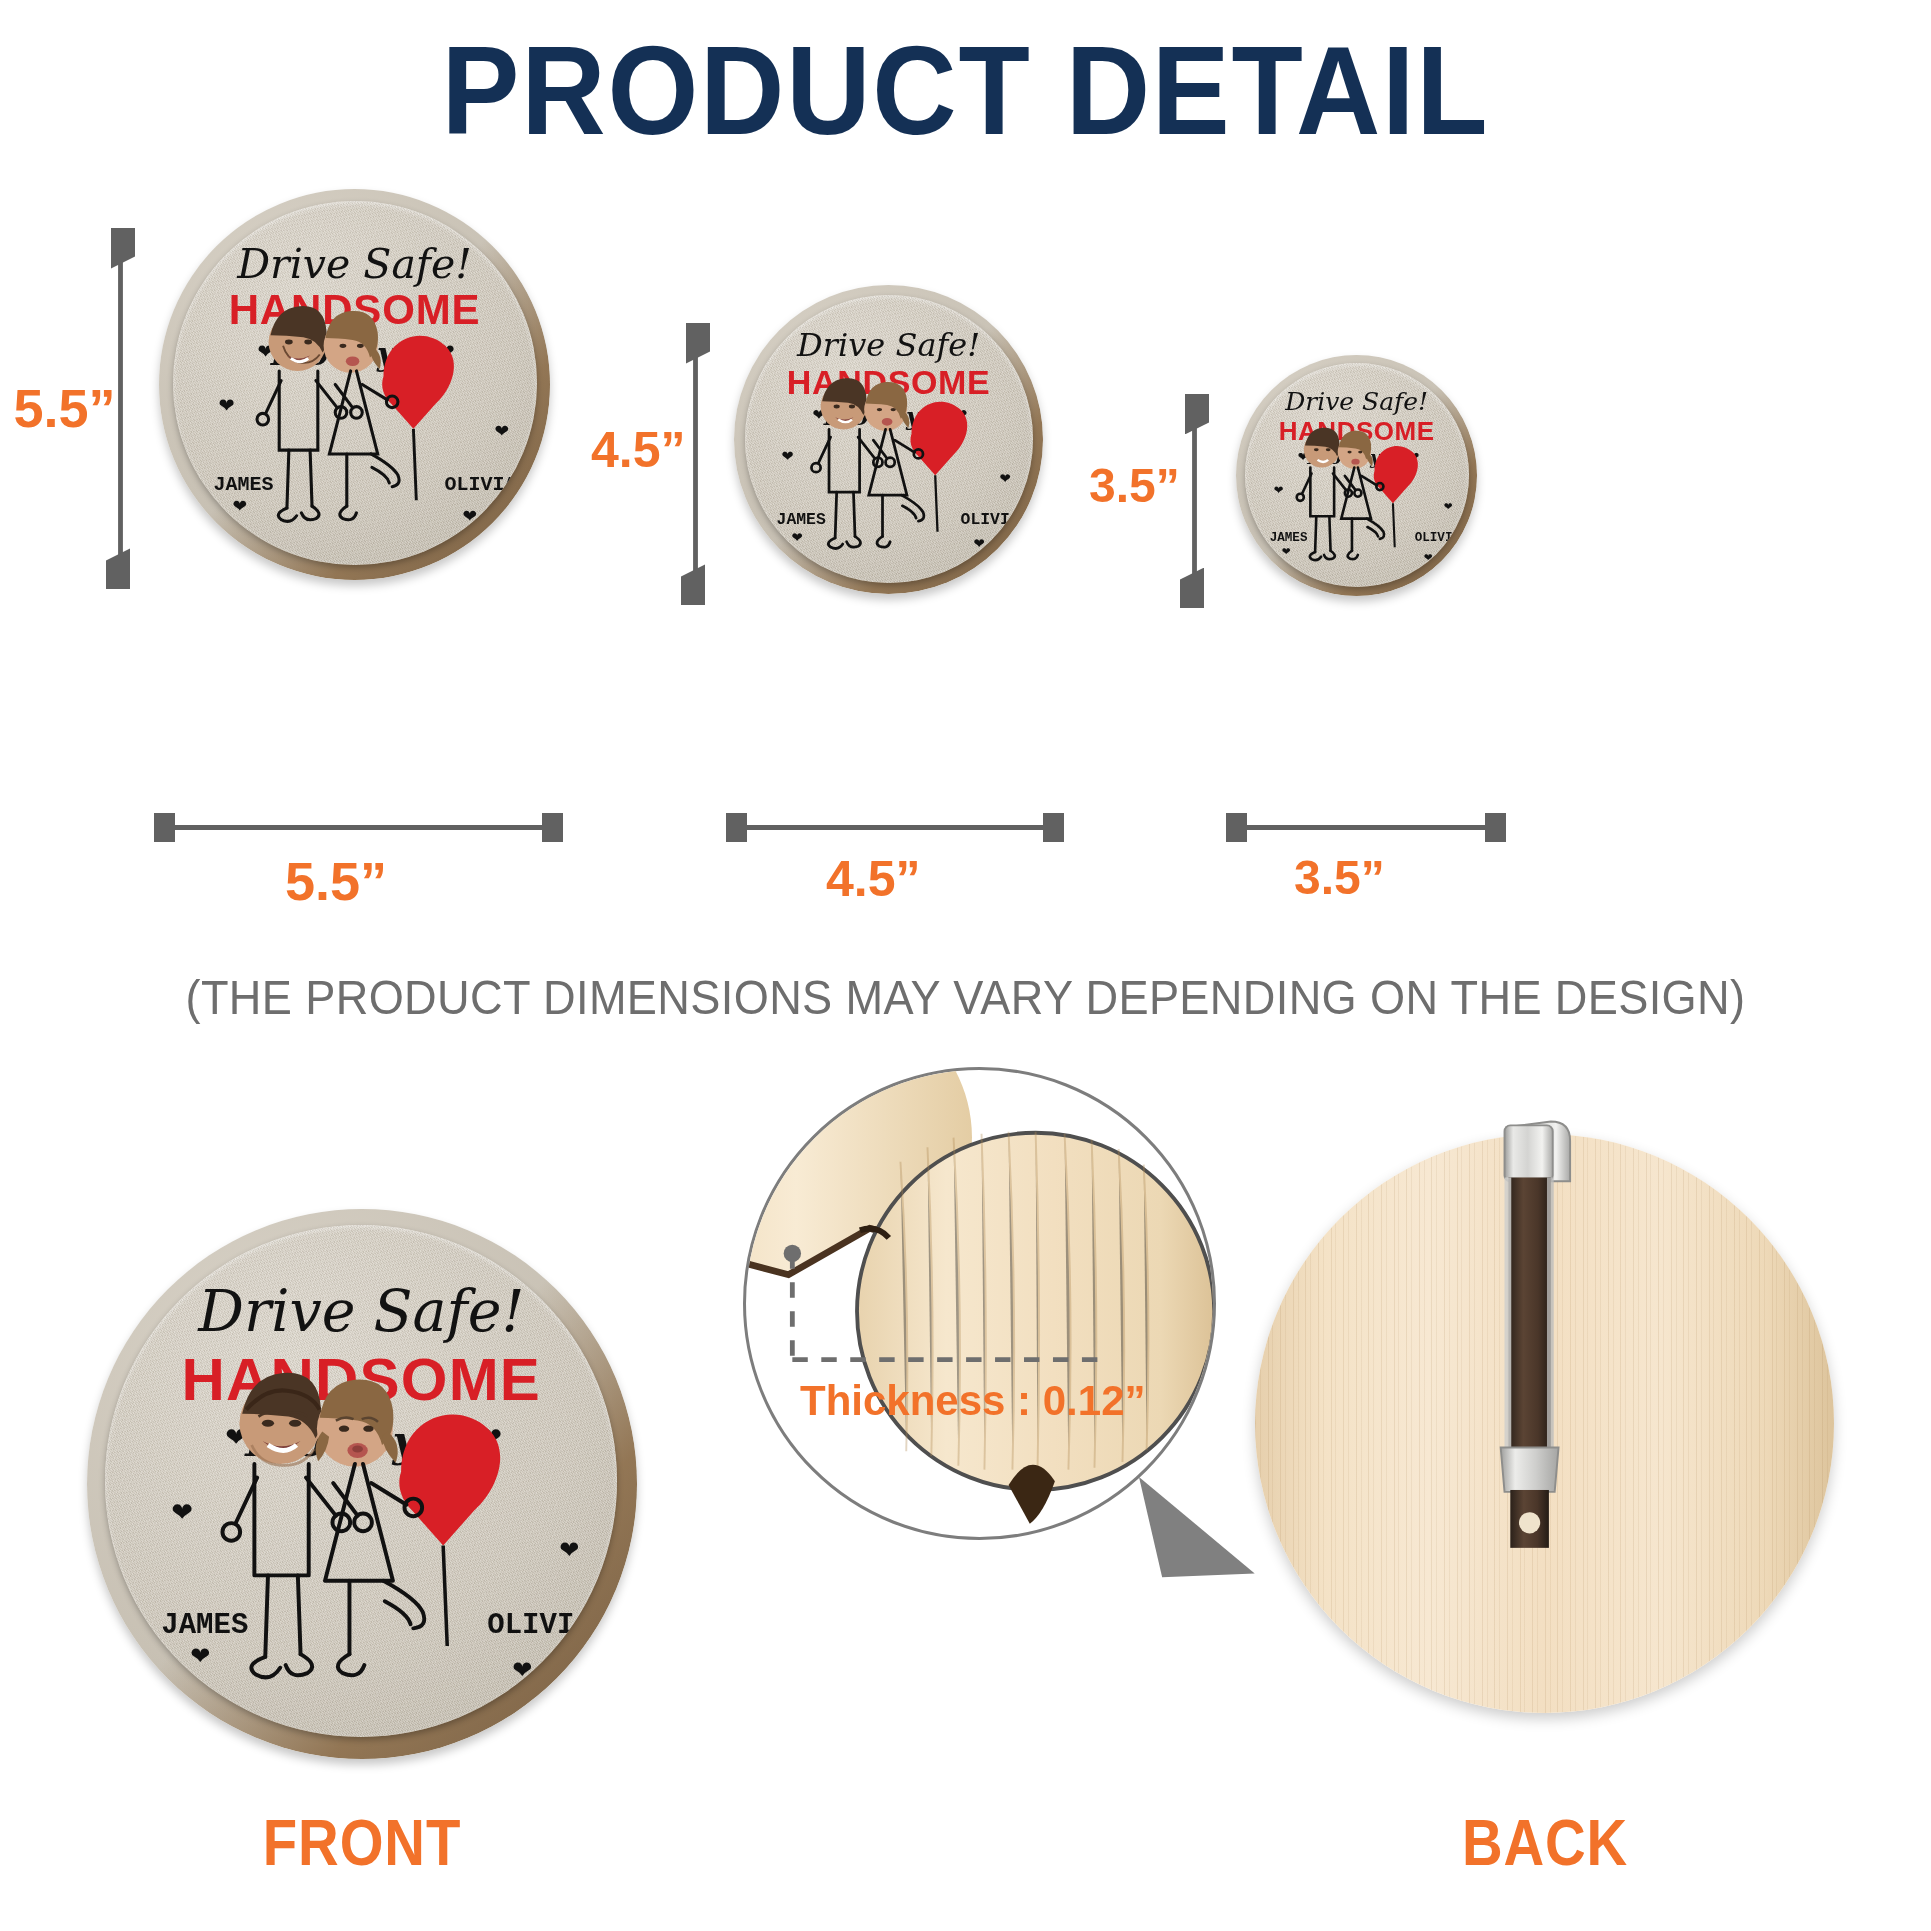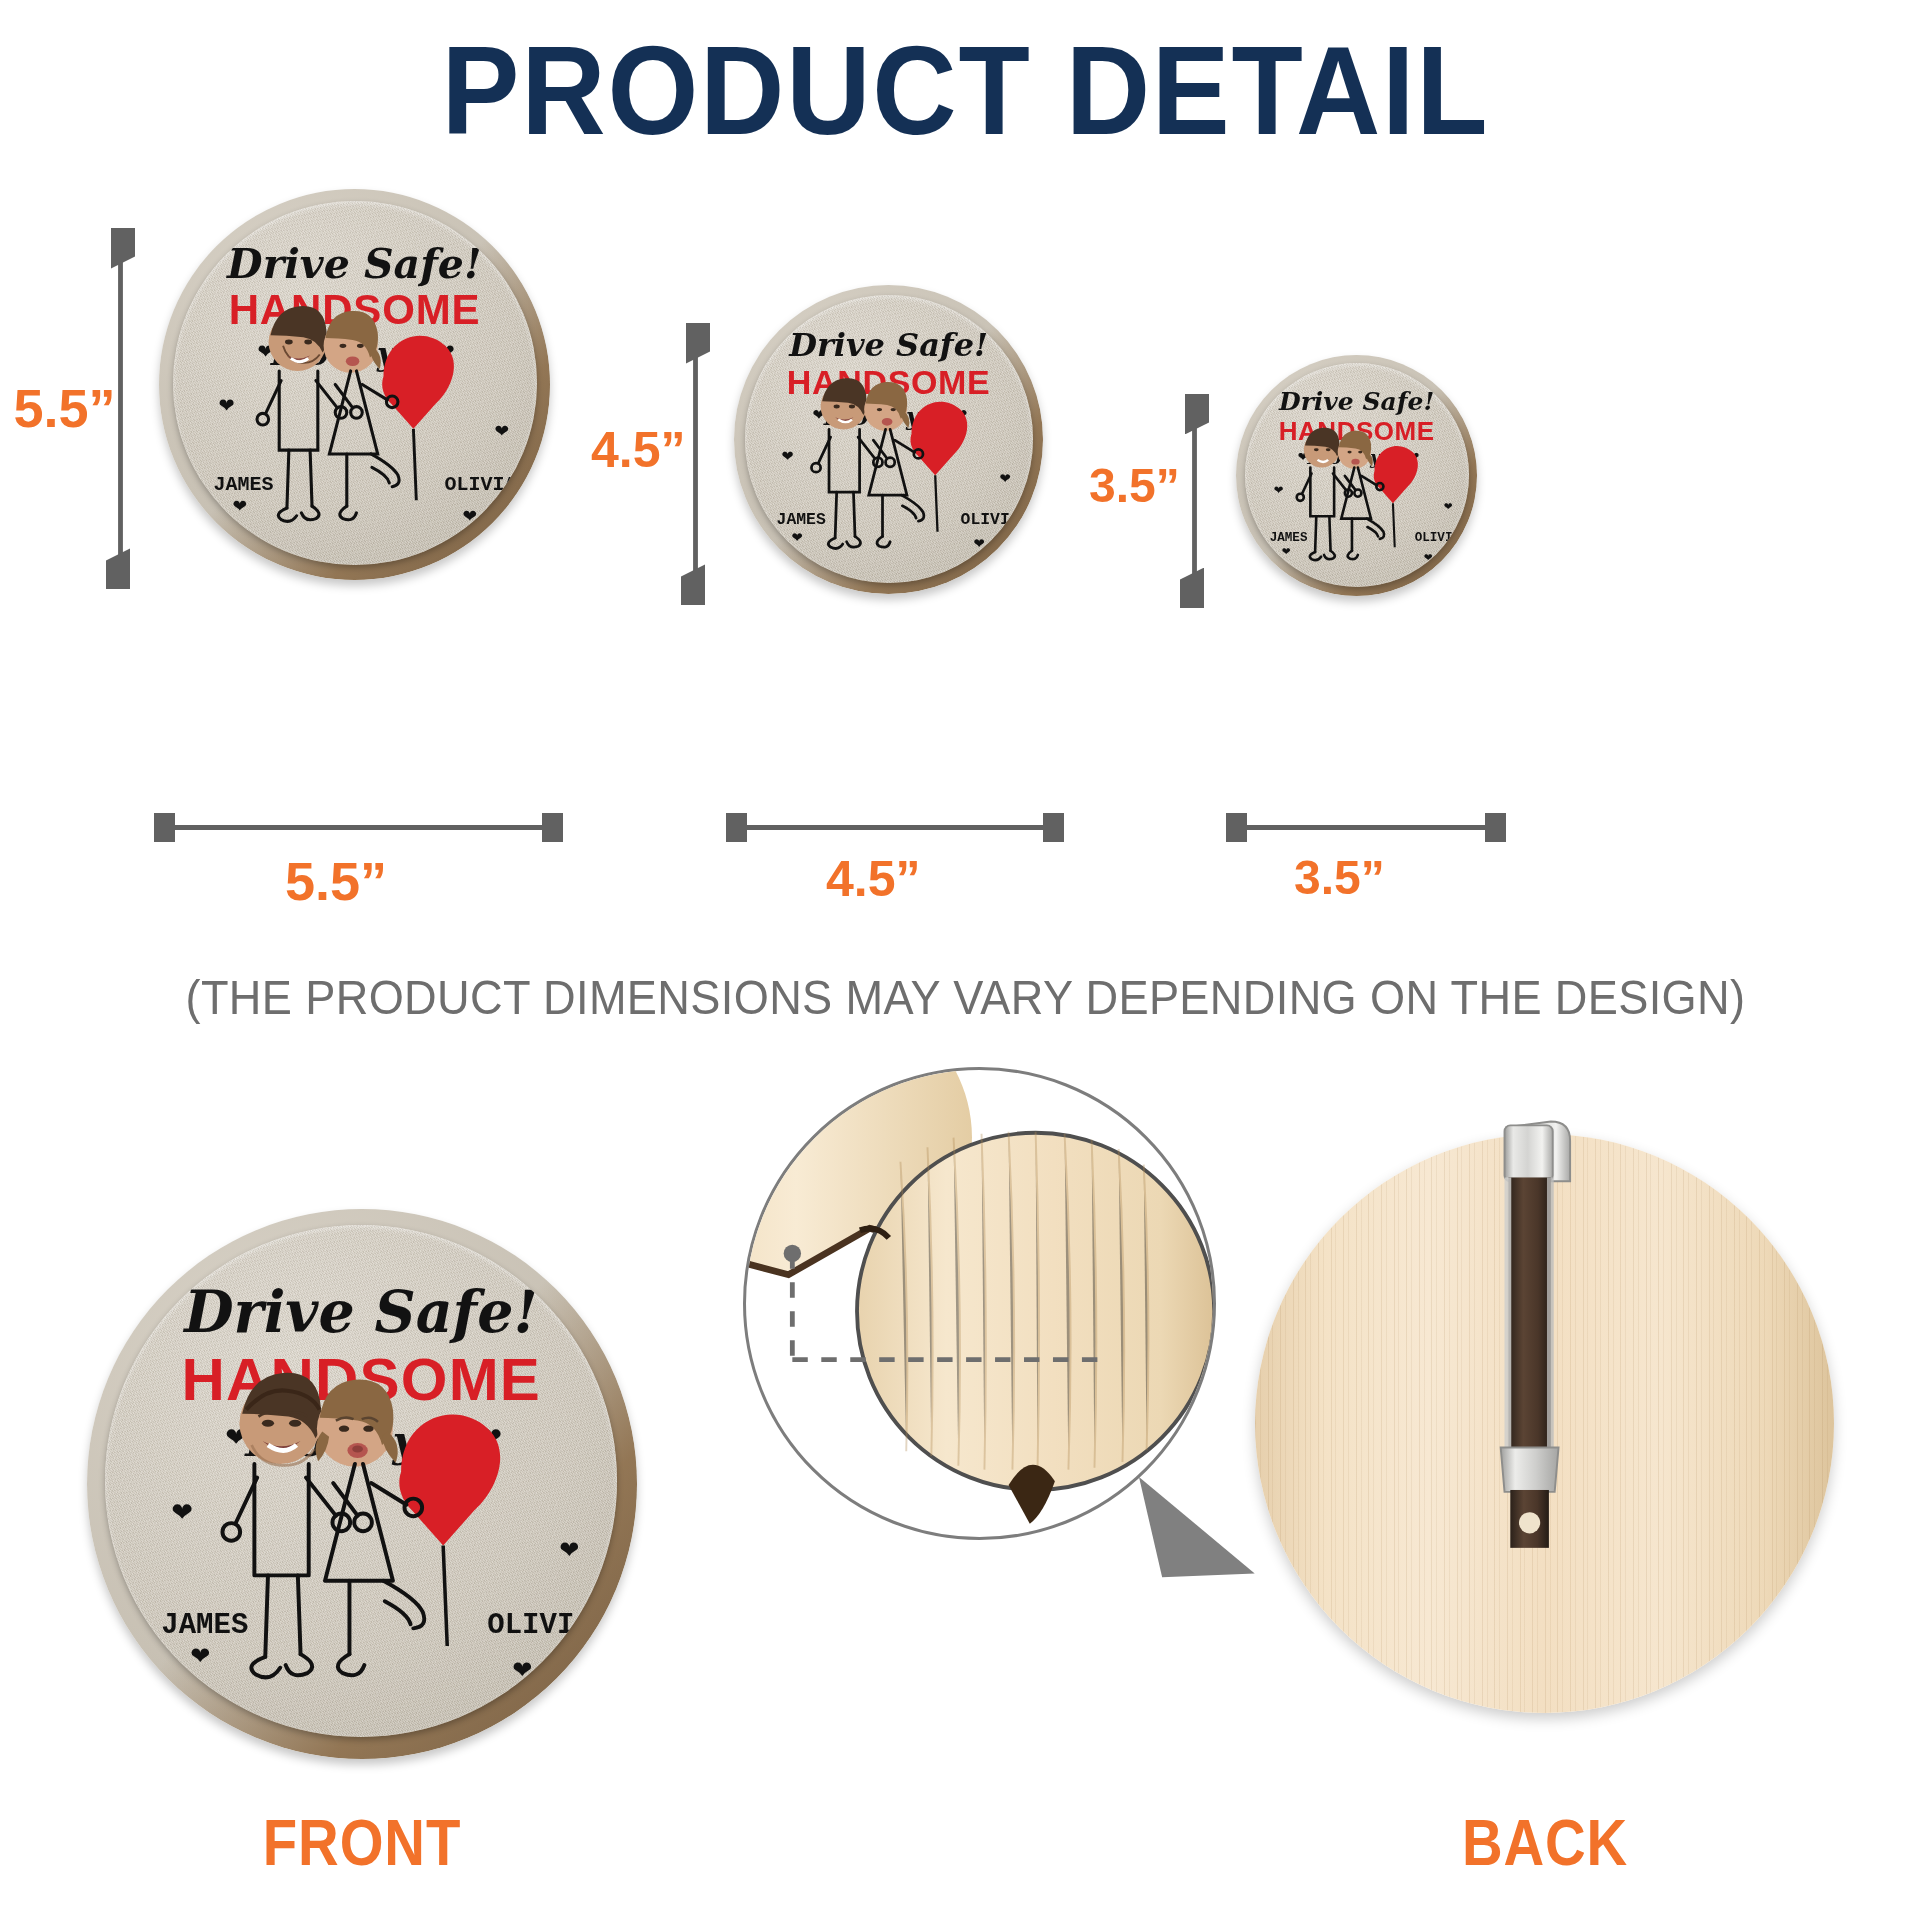--- a/index.html
+++ b/index.html
@@ -57,21 +57,21 @@
     background-image:
       repeating-linear-gradient(37deg, rgba(255,255,255,0.30) 0 1px, rgba(0,0,0,0.05) 1px 1.9px),
       repeating-linear-gradient(117deg, rgba(255,255,255,0.22) 0 1px, rgba(0,0,0,0.05) 1px 1.9px),
       repeating-linear-gradient(77deg, rgba(140,130,115,0.18) 0 1.9px, rgba(255,255,255,0.14) 1.9px 2.9px);
     pointer-events: none;
   }
 
   .txt-script {
     position: absolute; width: 100%; text-align: center;
     font-family: "DejaVu Serif", serif;
-    font-style: italic; font-weight: bold;
+    font-style: italic; font-weight: normal;
     color: #121212;
     white-space: nowrap;
   }
   .txt-handsome {
     position: absolute; width: 100%; text-align: center;
     font-family: "Liberation Sans", sans-serif;
     font-weight: bold;
     color: #d81f26;
     letter-spacing: 0.02em;
     white-space: nowrap;
@@ -502,20 +502,21 @@
 
     <path d="M118 166 q18 -6 30 8" stroke="#2e1f12" stroke-width="6" fill="none"></path>
   </svg>
 
   <svg width="473" height="473" style="position:absolute;left:0;top:0;" viewBox="0 0 490 490">
     <circle cx="48" cy="190" r="9" fill="#6e6e6e"></circle>
     <line x1="48" y1="190" x2="48" y2="300" stroke="#6e6e6e" stroke-width="5" stroke-dasharray="16 14"></line>
     <line x1="48" y1="300" x2="370" y2="300" stroke="#6e6e6e" stroke-width="5" stroke-dasharray="16 14"></line>
   </svg>
 
+  <div class="thick-text" style="left:54px; top:307px; font-size:42px;">Thickness : 0.12”</div>
 </div>
 
 <div class="back-disc" style="left:1255px; top:1134px; width:579px; height:579px;">
   <div class="grain"></div>
 </div>
 
 <svg style="position:absolute; left:1487px; top:1108px;" width="145" height="463" viewBox="0 0 150 480">
   <defs>
     <linearGradient id="clipTop" x1="0" y1="0" x2="1" y2="0">
       <stop offset="0%" stop-color="#9c9c9a"></stop>

